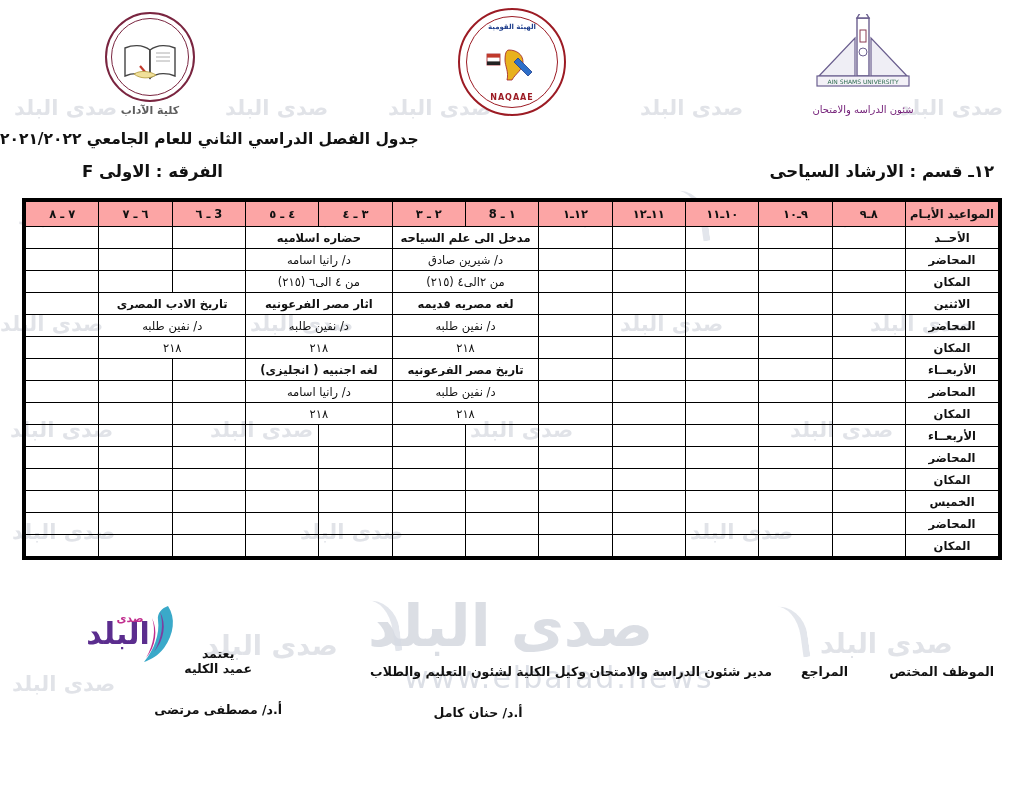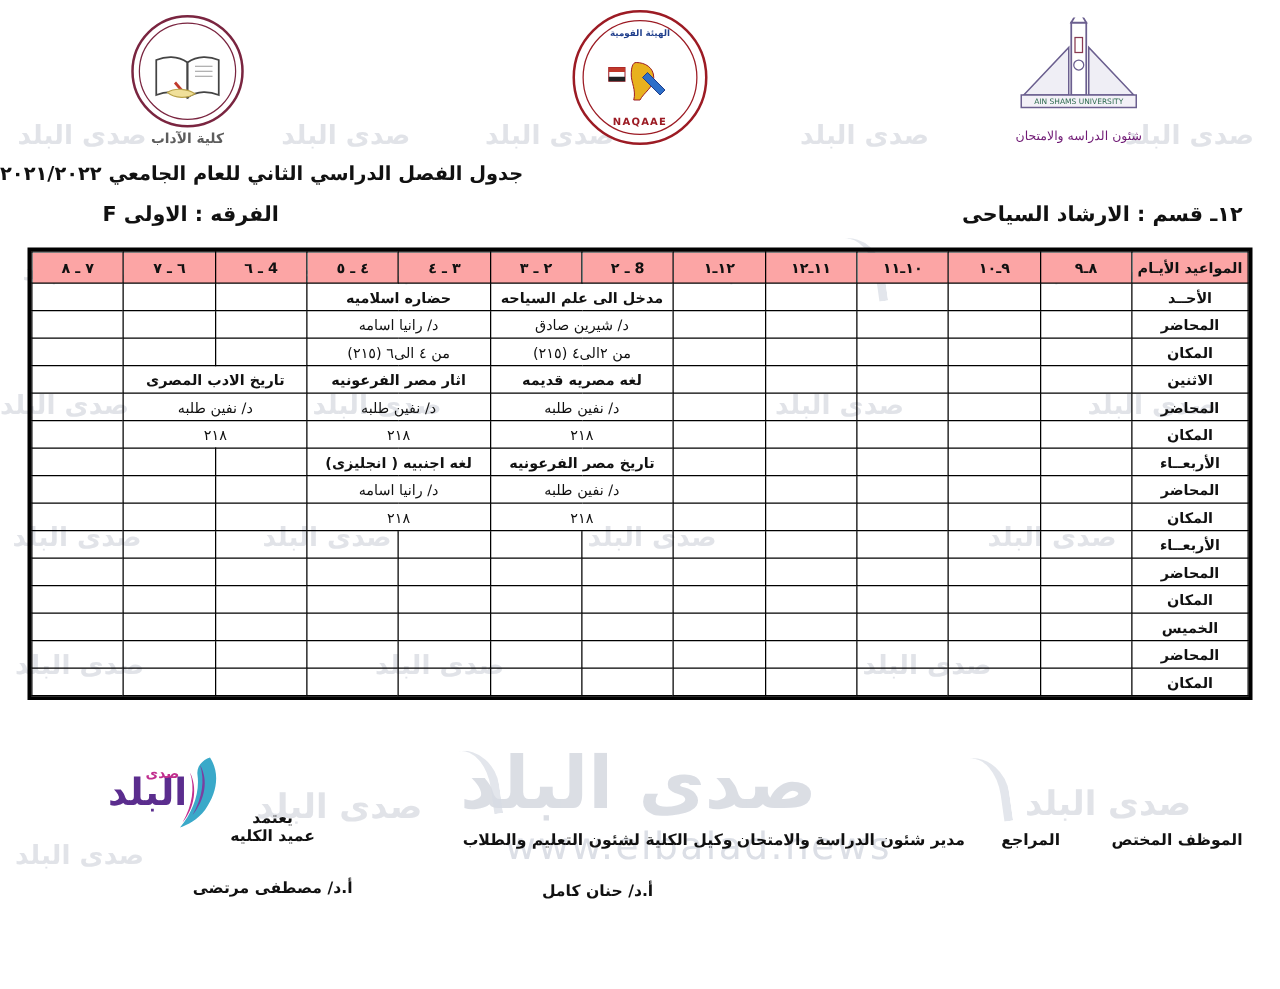--- a/index.html
+++ b/index.html
@@ -343,25 +343,25 @@
 <div class="table-wrap">
   <table class="sched">
     <thead>
       <tr class="hdr-row" id="hdr">
           <th class="daycol">المواعيد الأيـام</th>
           <th>٨ـ٩</th>
           <th>٩ـ١٠</th>
           <th>١٠ـ١١</th>
           <th>١١ـ١٢</th>
           <th>١٢ـ١</th>
-          <th>8 ـ ٢</th>
+          <th>١ ـ 8</th>
           <th>٢ ـ ٣</th>
           <th>٣ ـ ٤</th>
           <th>٤ ـ ٥</th>
-          <th>4 ـ ٦</th>
+          <th>3 ـ ٦</th>
           <th>٦ ـ ٧</th>
           <th>٧ ـ ٨</th>
         </tr>
     </thead>
     <tbody id="tbody">
         <tr class="thick-top">
           <td class="daycol">الأحــد</td>
           <td class="course"></td>
           <td class="course"></td>
           <td class="course"></td>

